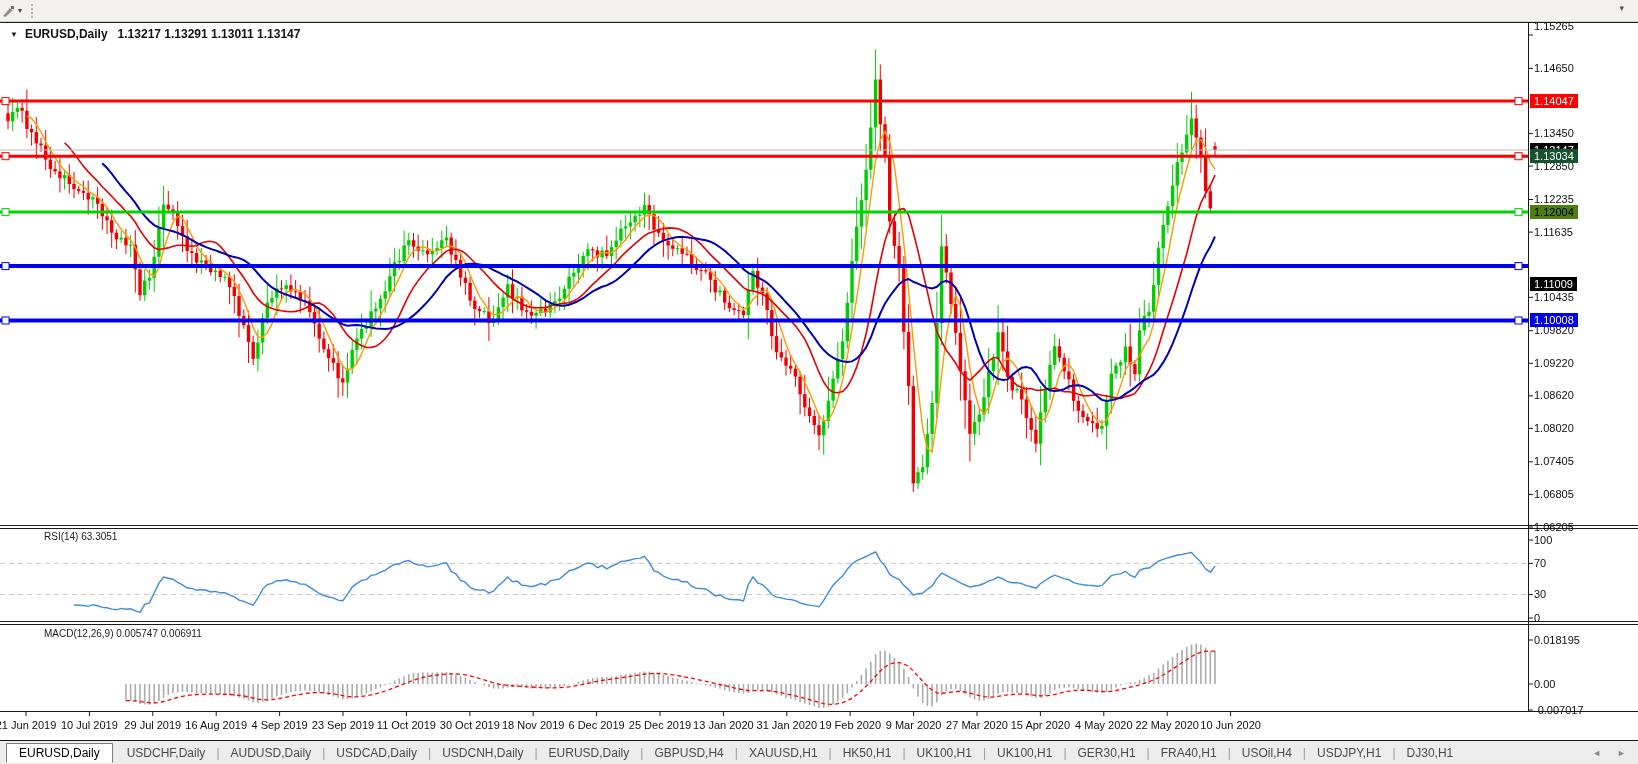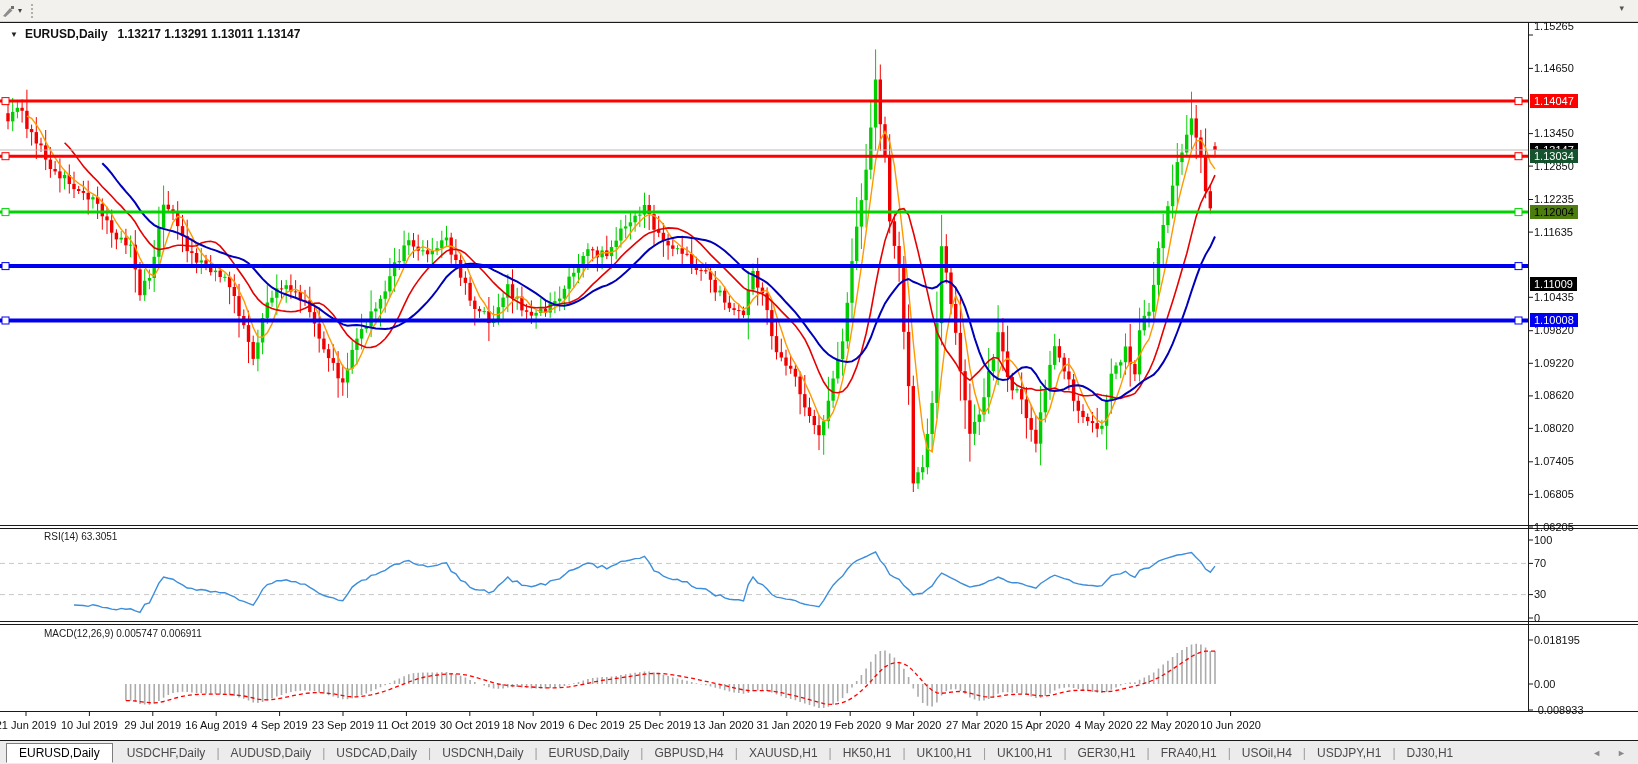--- a/index.html
+++ b/index.html
@@ -445,21 +445,21 @@
     </div>
   <div id="rsi-ticks">
       <div class="ptick" style="top: 533.5px;">100</div>
       <div class="ptick" style="top: 556.9px;">70</div>
       <div class="ptick" style="top: 588.1px;">30</div>
       <div class="ptick" style="top: 611.5px;">0</div>
     </div>
   <div id="macd-ticks">
       <div class="ptick" style="top: 633.505px;">0.018195</div>
       <div class="ptick" style="top: 677.5px;">0.00</div>
-      <div class="ptick" style="top: 703.5px;">-0.008933</div>
+      <div class="ptick" style="top: 703.5px;">-0.007017</div>
     </div>
   <div id="date-labels">
       <div class="datelabel" style="left: 26px;">21 Jun 2019</div>
       <div class="datelabel" style="left: 89.4px;">10 Jul 2019</div>
       <div class="datelabel" style="left: 152.8px;">29 Jul 2019</div>
       <div class="datelabel" style="left: 216.2px;">16 Aug 2019</div>
       <div class="datelabel" style="left: 279.6px;">4 Sep 2019</div>
       <div class="datelabel" style="left: 343px;">23 Sep 2019</div>
       <div class="datelabel" style="left: 406.4px;">11 Oct 2019</div>
       <div class="datelabel" style="left: 469.8px;">30 Oct 2019</div>

